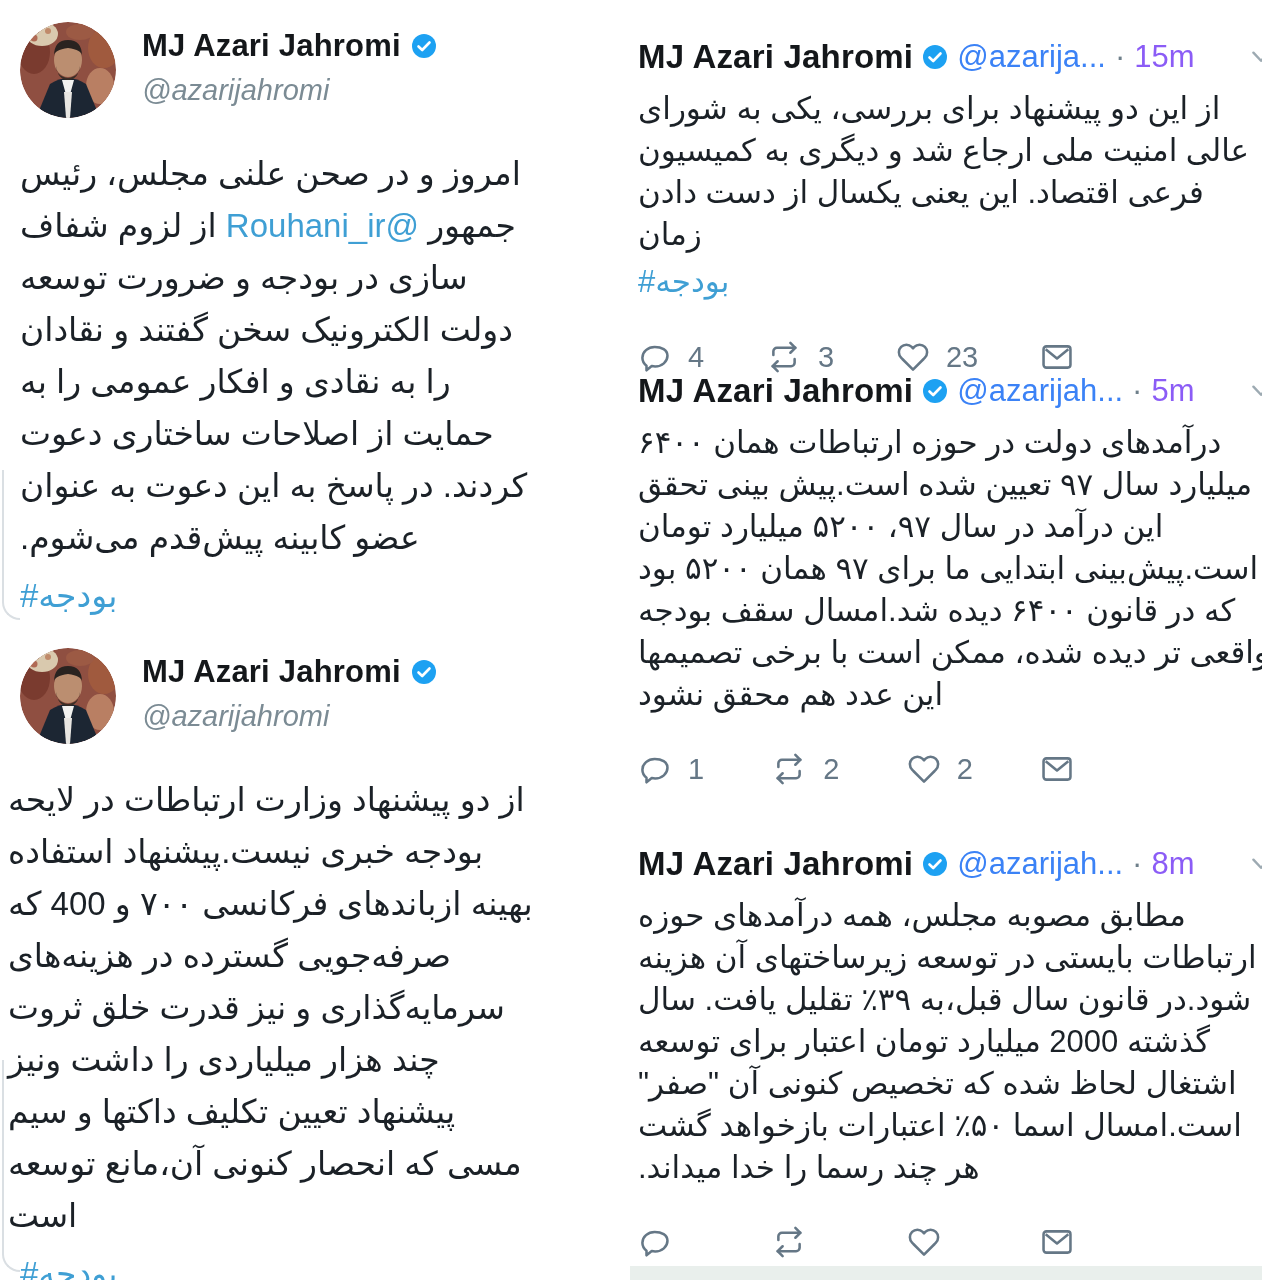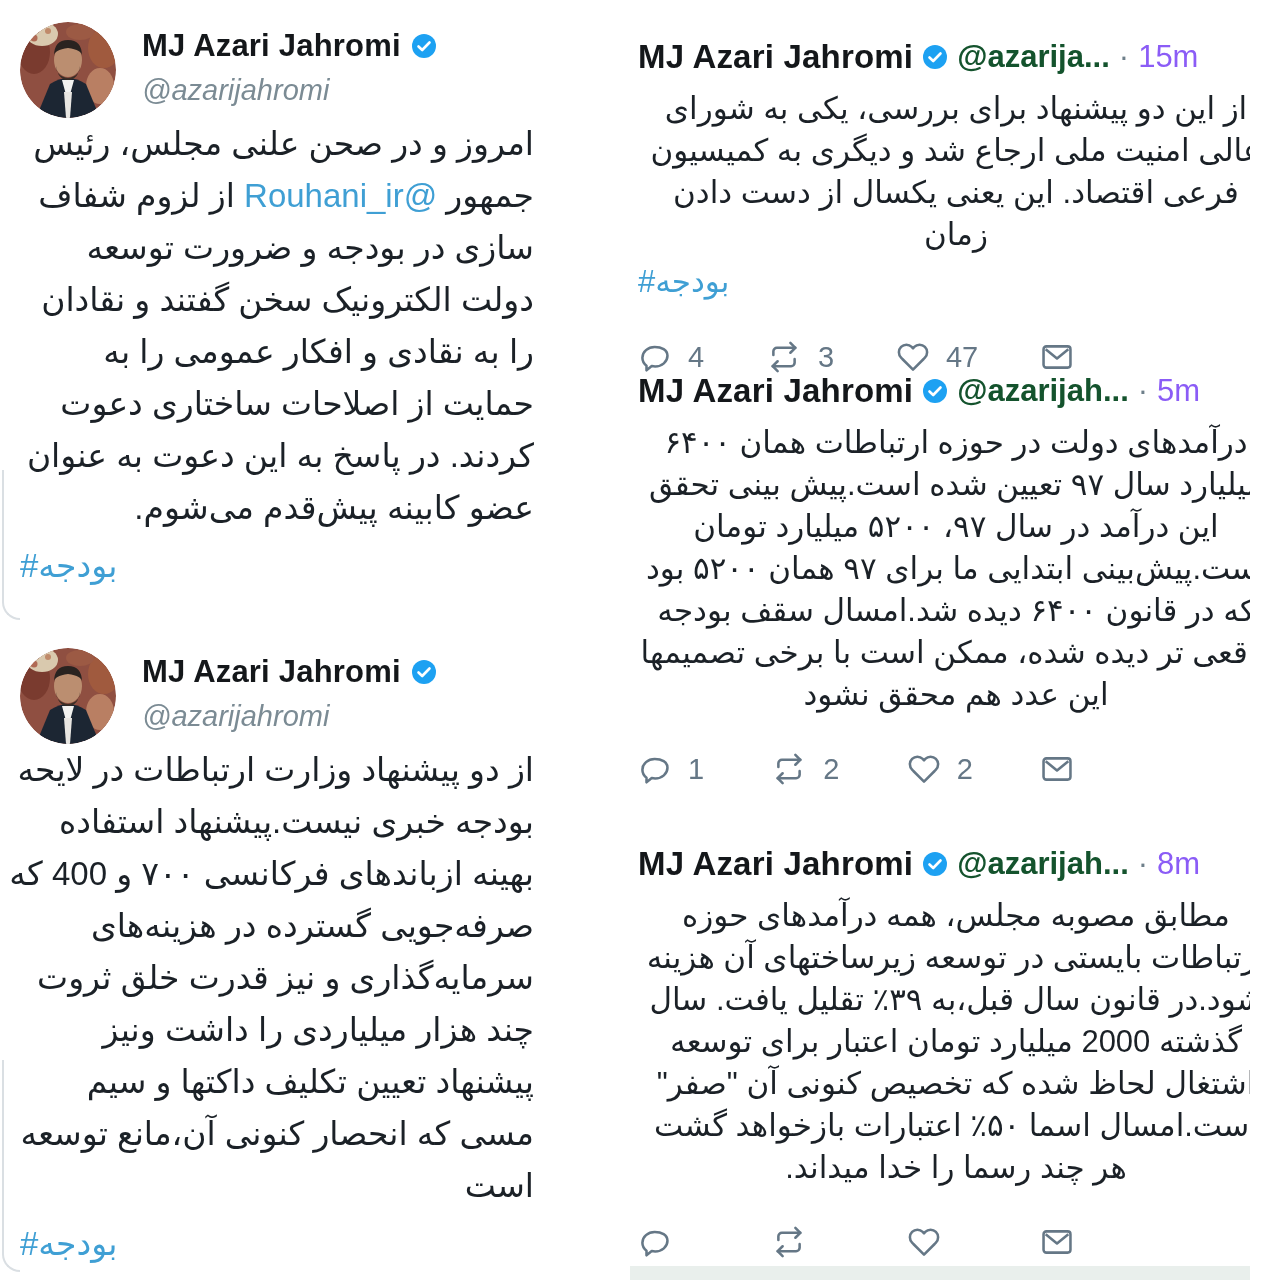--- a/index.html
+++ b/index.html
@@ -1,44 +1,44 @@
 <!DOCTYPE html>
 <html lang="fa"><head>
 <meta charset="utf-8">
 <style>
   html,body{margin:0;padding:0;background:#ffffff;}
   .canvas{
     position:relative;width:1250px;height:1280px;background:#ffffff;overflow:hidden;
-    font-family:"Liberation Sans","DejaVu Sans",sans-serif;color:#1b2127;
+    font-family:"Liberation Sans","DejaVu Sans",sans-serif;color:#1b2127;padding-left:12px;
   }
   .tweet{position:absolute;}
   
   .lhead{display:flex;align-items:flex-start;}
   .avatar{width:96px;height:96px;border-radius:50%;overflow:hidden;flex:0 0 auto;display:block;}
   .idblock{margin-left:26px;padding-top:6px;display:flex;flex-direction:column;}
   .nameline{display:flex;align-items:center;gap:10px;}
   .name-l{font-size:31px;font-weight:700;color:#14171a;letter-spacing:.2px;}
   .handle-l{font-size:29px;color:#7b8b94;margin-top:10px;font-style:italic;}
   .body-l{
-    font-size:33px;line-height:52px;color:#1b2127;
-    direction:rtl;text-align:right;
+    margin-top:30px;font-size:33px;line-height:52px;color:#1b2127;
+    direction:rtl;text-align:left;
   }
   .hash-row{margin-top:8px;text-align:left;font-size:33px;line-height:48px;}
   .link{color:#3f9fd4;text-decoration:none;cursor:pointer;}
   .ltr{direction:ltr;unicode-bidi:isolate;display:inline-block;}
   
   .rhead{display:flex;align-items:center;gap:9px;}
   .name-r{font-size:33px;font-weight:700;color:#14171a;white-space:nowrap;letter-spacing:.2px;}
-  .handle-r{font-size:31px;color:#14532d;white-space:nowrap;font-weight:bold;}
+  .handle-r{font-size:31px;color:#3b82f6;white-space:nowrap;}
   .sep{font-size:31px;color:#6e7f8a;}
   .time{font-size:31px;color:#8b5cf6;}
   .spacer{flex:1;}
   .body-r{
     margin-top:12px;font-size:31px;line-height:42px;color:#1b2127;
-    direction:rtl;text-align:center;
+    direction:rtl;text-align:left;
   }
   .hash-row-r{margin-top:4px;text-align:left;font-size:31px;line-height:44px;}
   .actions{margin-top:36px;width:436px;display:flex;justify-content:space-between;align-items:center;}
   .action{display:flex;align-items:center;gap:16px;cursor:pointer;}
   .count{font-size:29px;color:#657786;min-width:10px;}
   .aicon{display:block;}
   
   .corner{position:absolute;border-left:2px solid #dadfe3;border-bottom:2px solid #dadfe3;border-bottom-left-radius:20px;width:16px;}
   .bottom-strip{position:absolute;background:#e9efec;}
   svg{display:block;}
@@ -179,21 +179,21 @@
         <div class="action">
           <svg class="aicon" width="36" height="34" viewBox="0 0 24 24">
               <use href="#ic-retweet"></use>
             </svg>
           <span class="count">3</span>
         </div>
         <div class="action">
           <svg class="aicon" width="34" height="34" viewBox="0 0 24 24">
               <use href="#ic-heart"></use>
             </svg>
-          <span class="count">47</span>
+          <span class="count">23</span>
         </div>
         <div class="action">
           <svg class="aicon" width="34" height="34" viewBox="0 0 24 24">
               <use href="#ic-envelope"></use>
             </svg>
         </div>
       </div>
     </article>
 
     <article class="tweet" style="left:638px;top:372px;width:636px;">

